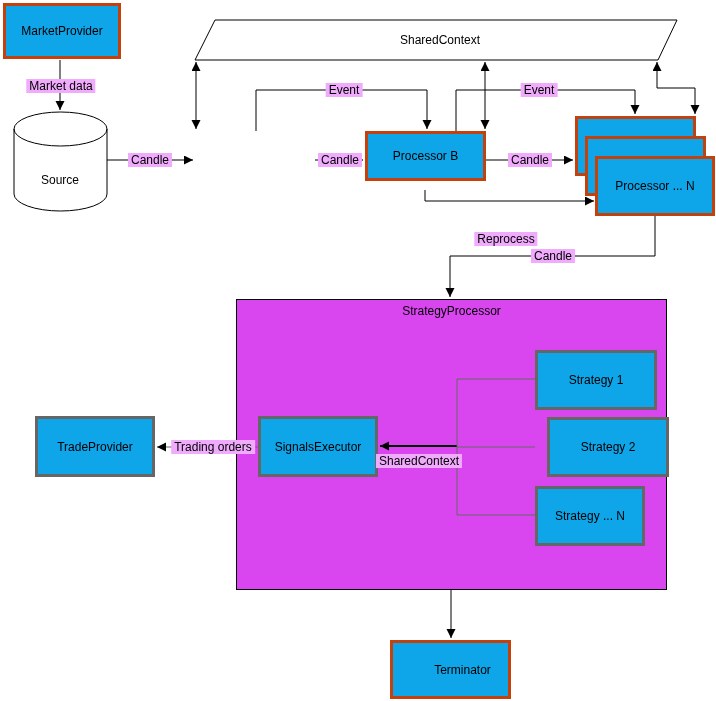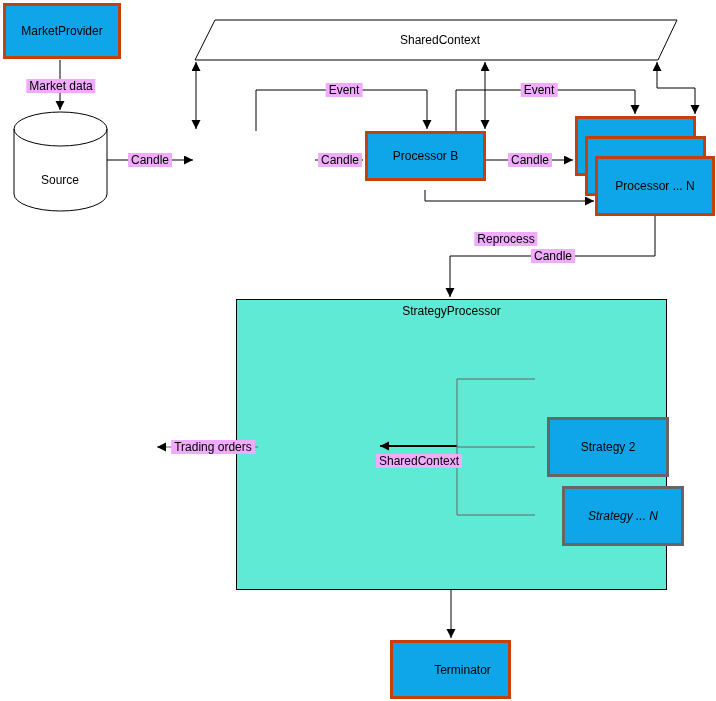--- a/index.html
+++ b/index.html
@@ -22,21 +22,21 @@
     align-items: center;
     justify-content: center;
     text-align: center;
     z-index: 1;
   }
   .node.gray { border-color: #666; }
   .container-node {
     position: absolute;
     box-sizing: border-box;
     border: 1px solid #000;
-    background: #5eead4;
+    background: #d946ef;
     z-index: 0;
   }
   .container-title {
     position: absolute;
     top: 4px;
     left: 0;
     width: 100%;
     text-align: center;
   }
   #edge-layer {
@@ -79,28 +79,37 @@
   <div class="node" style="left:365px; top:131px; width:121px; height:50px;">
     <span>Processor B</span>
   </div>
 
   <div class="node" style="left:575px; top:116px; width:121px; height:60px;"></div>
   <div class="node" style="left:585px; top:136px; width:121px; height:60px;"></div>
   <div class="node" style="left:595px; top:156px; width:120px; height:60px;">
     <span>Processor ... N</span>
   </div>
 
+  <div class="node gray" style="left:35px; top:416px; width:120px; height:61px;">
+    <span>TradeProvider</span>
+  </div>
 
+  <div class="node gray" style="left:258px; top:416px; width:120px; height:61px;">
+    <span>SignalsExecutor</span>
+  </div>
 
+  <div class="node gray" style="left:535px; top:350px; width:122px; height:60px;">
+    <span>Strategy 1</span>
+  </div>
 
   <div class="node gray" style="left:535px; top:417px; width:122px; height:60px;margin-left:12px;">
     <span>Strategy 2</span>
   </div>
 
-  <div class="node gray" style="left:562px; top:486px; width:122px; height:60px;font-style:italic;">
+  <div class="node gray" style="left:535px; top:486px; width:110px; height:60px;">
     <span>Strategy ... N</span>
   </div>
 
   <div class="node" style="left:390px; top:640px; width:121px; height:59px;padding-left:24px;">
     <span>Terminator</span>
   </div>
 
   <svg id="edge-layer" width="716" height="701" viewBox="0 0 716 701" fill="none" stroke="#000" stroke-width="1">
     <defs>
       <marker id="arr" markerUnits="userSpaceOnUse" markerWidth="10" markerHeight="10" refX="9" refY="4.5" orient="auto-start-reverse">

